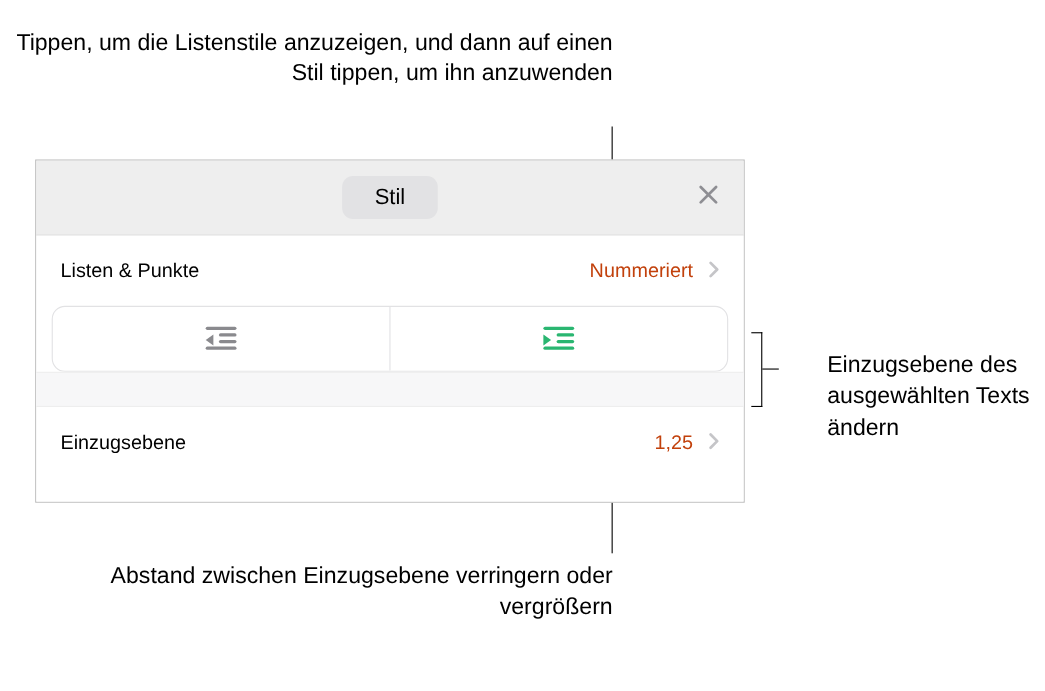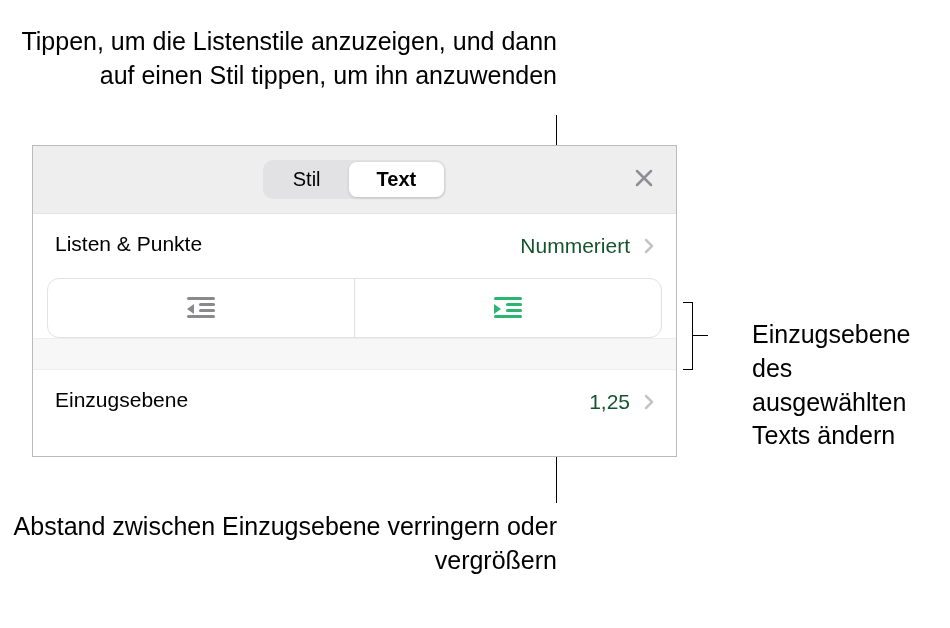--- a/index.html
+++ b/index.html
@@ -5,21 +5,21 @@
     * { box-sizing: border-box; margin: 0; padding: 0; }
     body {
       font-family: -apple-system, BlinkMacSystemFont, "Helvetica Neue", sans-serif;
       background: #fff;
       width: 950px;
       height: 628px;
       position: relative;
     }
     .callout {
       position: absolute;
-      font-size: 25px;
+      font-size: 21px;
       line-height: 1.35;
       color: #000;
     }
     .callout-top {
       text-align: right;
       right: 393px;
       top: 25px;
     }
     .callout-right {
       text-align: left;
@@ -108,27 +108,28 @@
       font-size: 24px;
       font-weight: 300;
       cursor: pointer;
     }
     .panel-body {
       padding: 0 0 22px 0;
       background: #fff;
     }
     .row {
       display: flex;
+      align-items: center;
       justify-content: space-between;
       padding: 18px 22px;
-      font-size: 21px;
+      font-size: 18px;
     }
     .row-label { color: #000; }
     .row-value {
-      color: #14532d;
+      color: #c2410c;
       display: inline-block;
       margin-right: 10px;
     }
     .chevron {
       color: #c5c5c8;
       font-size: 24px;
       margin-left: 4px;
     }
     .val-wrap {
       display: flex;
@@ -197,21 +198,20 @@
 
 <div class="callout-line line-top"></div>
 <div class="bracket-right"></div>
 <div class="callout-line line-right"></div>
 <div class="callout-line line-bottom"></div>
 
 <div class="panel-wrap">
   <div class="panel-head">
     <div class="segmented">
       <div class="seg">Stil</div>
-      <div class="seg active">Text</div>
     </div>
     <div class="close-btn">
       <svg width="20" height="20" viewBox="0 0 20 20">
         <path d="M3 3 L17 17 M17 3 L3 17" stroke="#8e8e93" stroke-width="2.5" stroke-linecap="round" fill="none"></path>
       </svg>
     </div>
   </div>
 
   <div class="panel-body">
 

